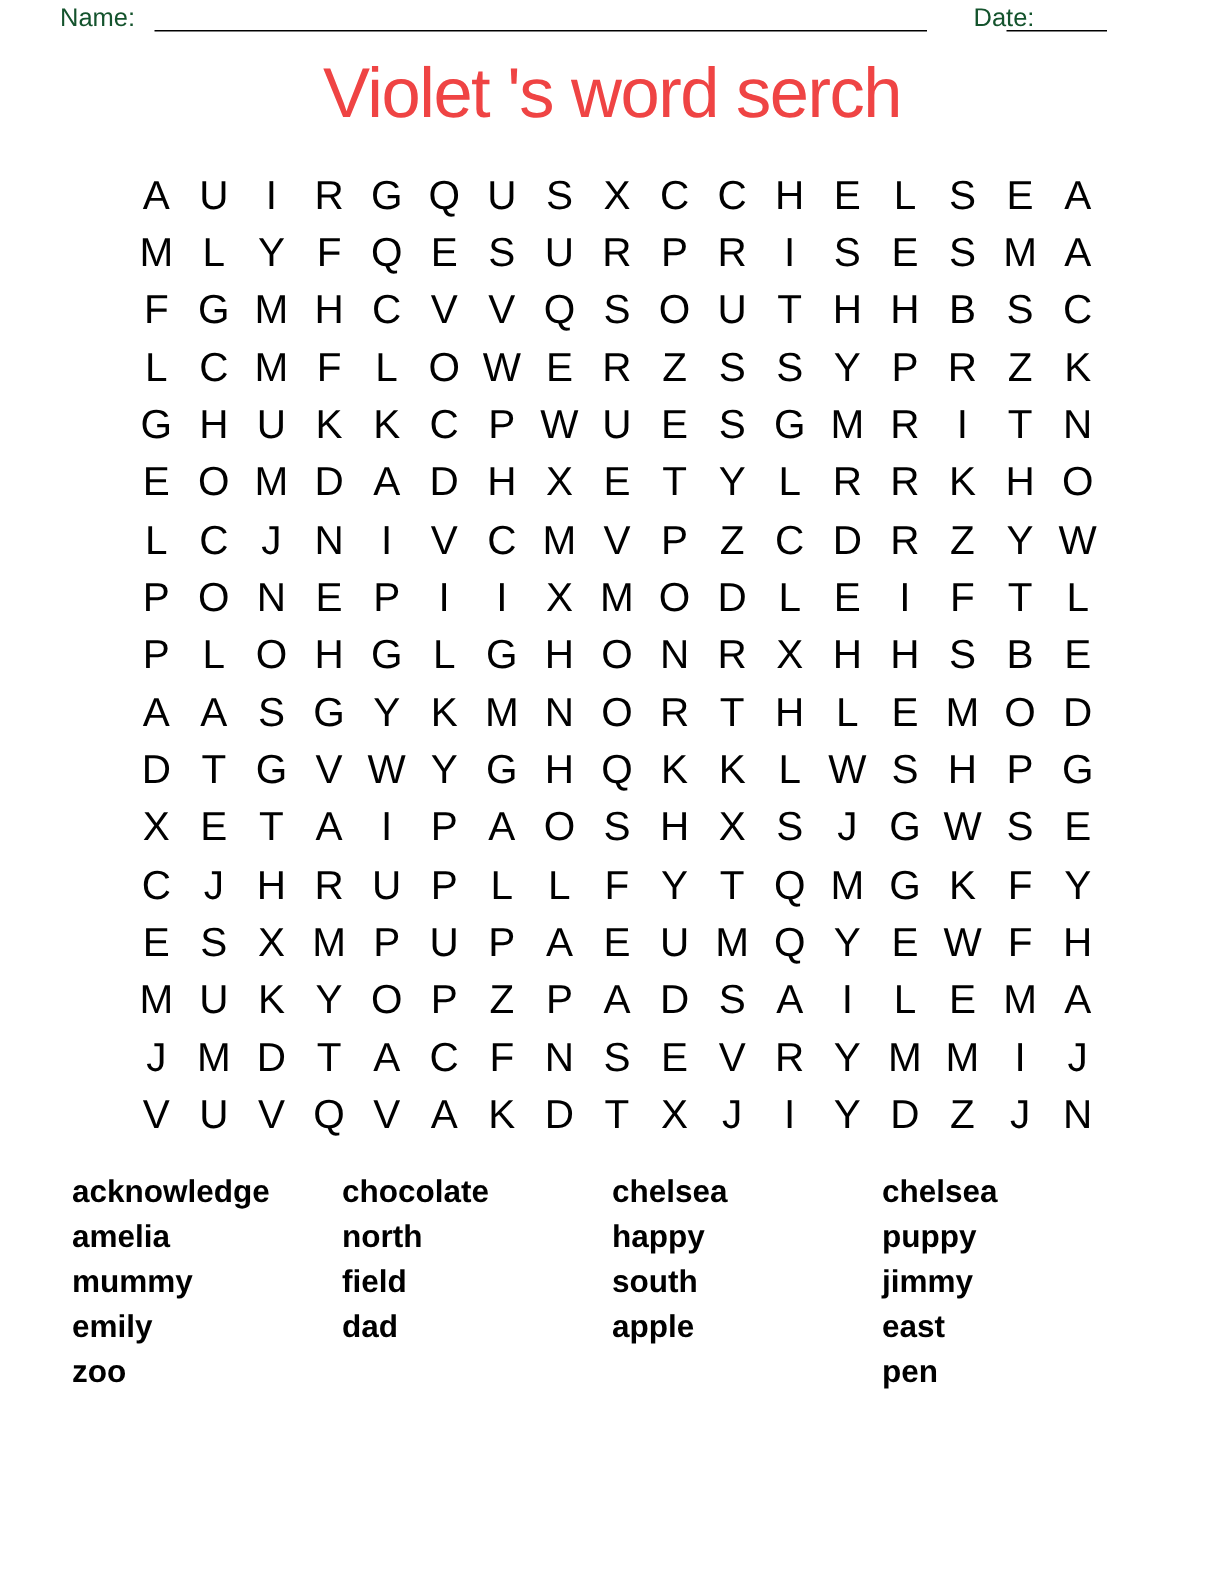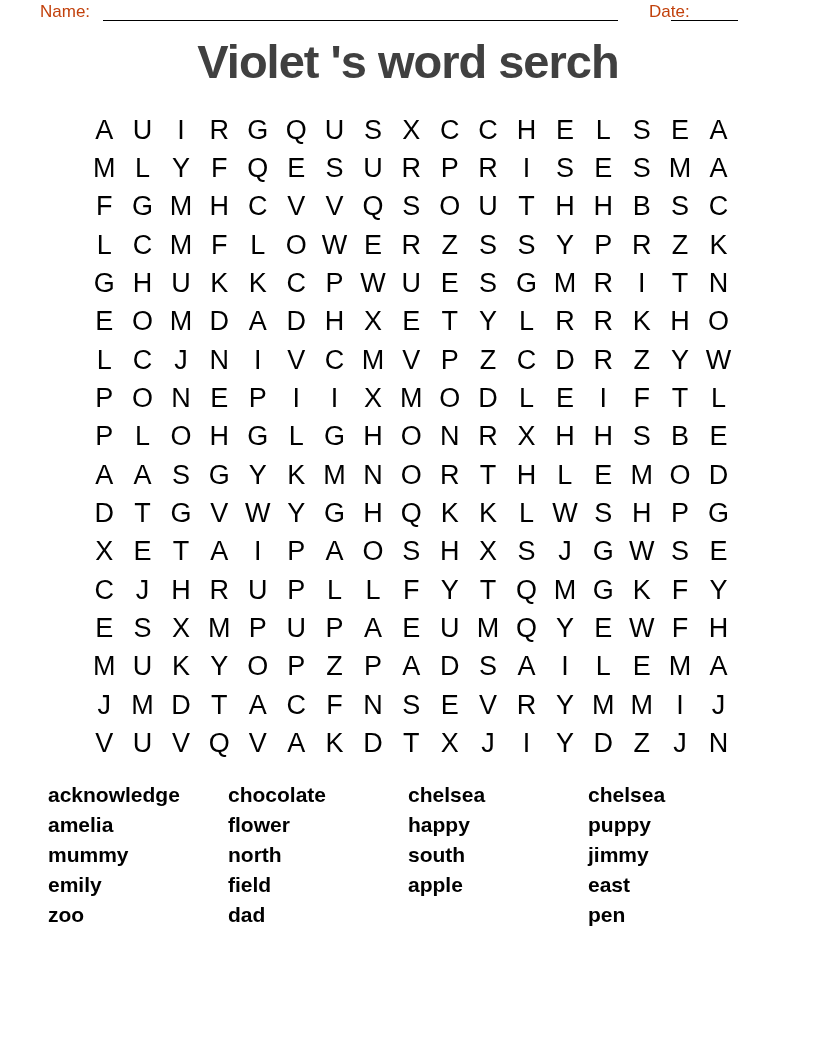--- a/index.html
+++ b/index.html
@@ -9,42 +9,42 @@
     background: #ffffff;
     color: #000000;
     font-family: "Liberation Sans", sans-serif;
     overflow: hidden;
   }
   .header-label {
     position: absolute;
     top: 2px;
     font-size: 17px;
     font-weight: 400;
-    color: #c2410c;
+    color: #14532d;
   }
   .name-label { left: 40px; }
   .date-label { left: 649px; }
   .write-line {
     position: absolute;
     top: 0;
     height: 21px;
     border-bottom: 1.6px solid #000;
   }
   .name-line { left: 103px; width: 515px; }
   .date-line { left: 671px; width: 67px; }
   .page-title {
     position: absolute;
     left: 0;
     right: 0;
     top: 34px;
     text-align: center;
     font-size: 47px;
-    font-weight: 700;
+    font-weight: 400;
     letter-spacing: -1px;
-    color: #404040;
+    color: #ef4444;
   }
   .grid {
     position: absolute;
     left: 85px;
     top: 111px;
     display: grid;
     grid-template-columns: repeat(17, 38.4px);
     grid-auto-rows: 38.35px;
   }
   .cell {
@@ -375,21 +375,20 @@
 <div class="words">
     <div class="word-col">
       <div class="word">acknowledge</div>
       <div class="word">amelia</div>
       <div class="word">mummy</div>
       <div class="word">emily</div>
       <div class="word">zoo</div>
     </div>
     <div class="word-col">
       <div class="word">chocolate</div>
-      <div class="word">flower</div>
       <div class="word">north</div>
       <div class="word">field</div>
       <div class="word">dad</div>
     </div>
     <div class="word-col">
       <div class="word">chelsea</div>
       <div class="word">happy</div>
       <div class="word">south</div>
       <div class="word">apple</div>
     </div>

